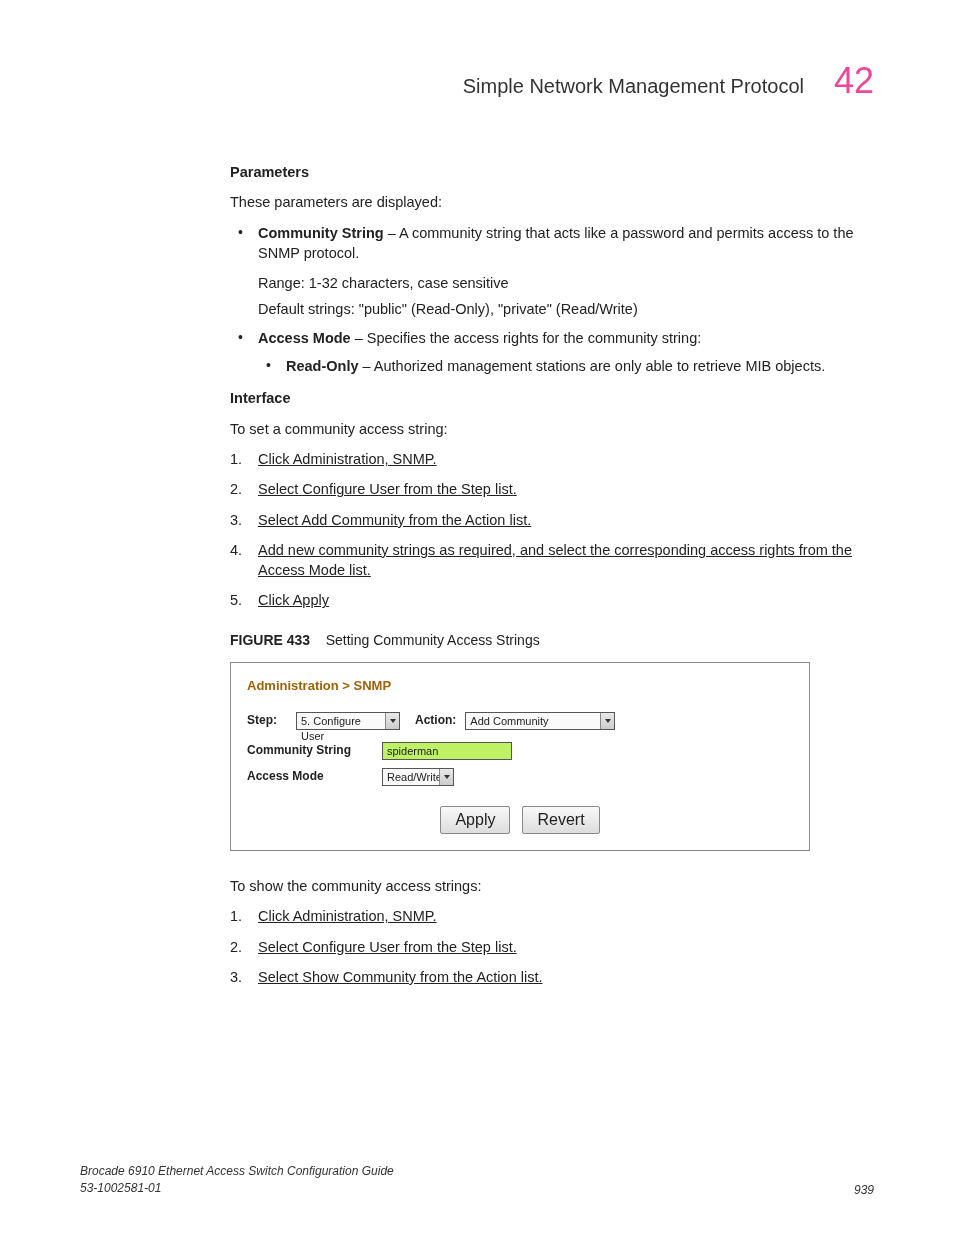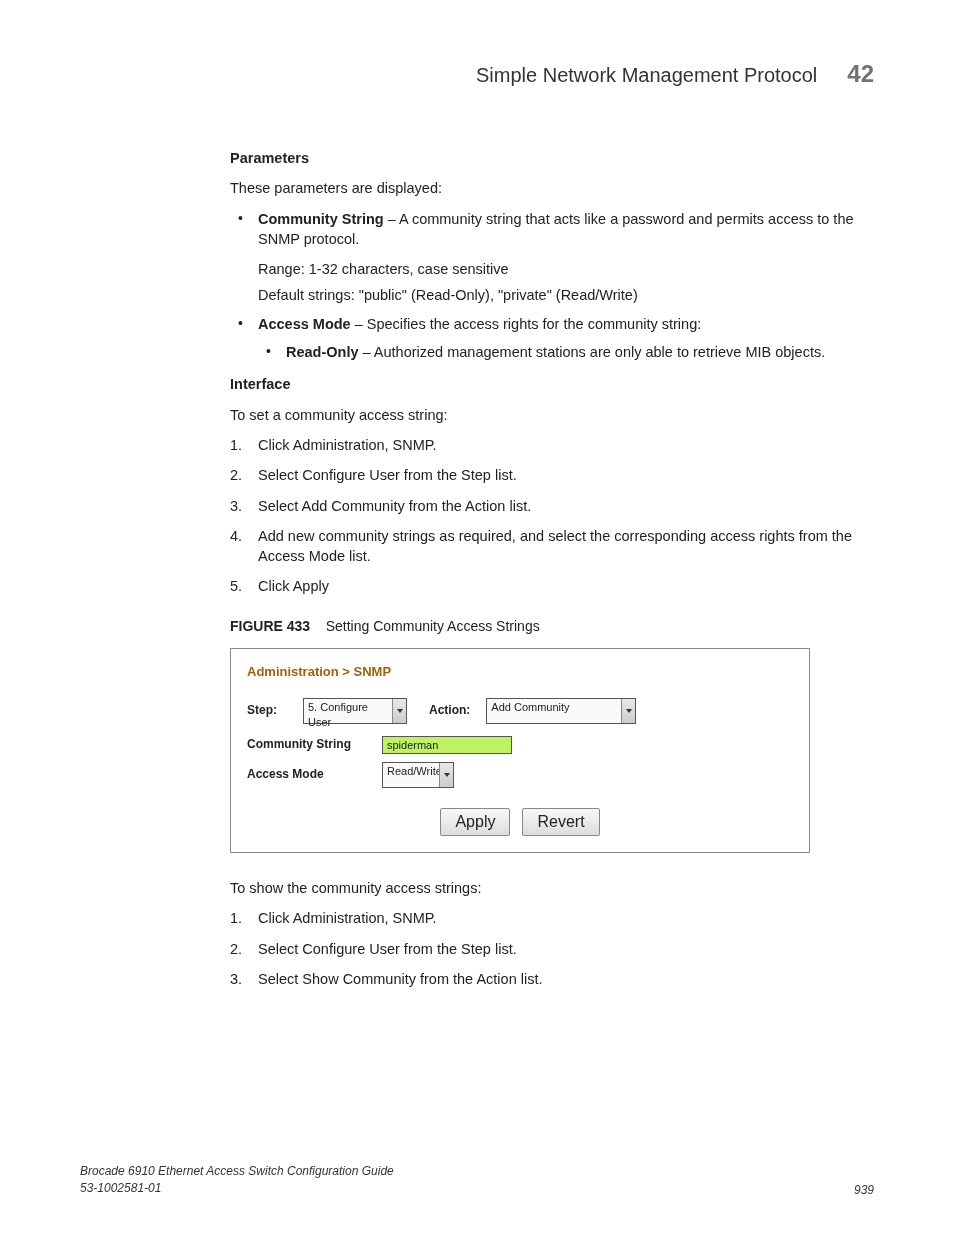--- a/index.html
+++ b/index.html
@@ -17,23 +17,23 @@
       justify-content: flex-end;
       align-items: baseline;
       gap: 30px;
       margin-bottom: 60px;
     }
     .header-title {
       font-size: 20px;
       color: #333;
     }
     .chapter-num {
-      font-size: 24px;
-      font-weight: bold;
-      color: #737373;
+      font-size: 36px;
+      font-weight: normal;
+      color: #ec4899;
     }
     .content {
       margin-left: 150px;
       font-size: 14.5px;
       line-height: 1.4;
       color: #222;
     }
     .section-heading {
       font-weight: bold;
       margin-bottom: 10px;
@@ -77,20 +77,21 @@
     .num-list {
       list-style: none;
       counter-reset: step;
       margin-bottom: 20px;
     }
     .num-list > li {
       counter-increment: step;
       position: relative;
       padding-left: 28px;
       margin-bottom: 10px;
+      text-decoration: underline;
     }
     .num-list > li::before {
       content: counter(step) ".";
       position: absolute;
       left: 0;
       top: 0;
     }
     .figure-caption {
       font-size: 14px;
       margin-bottom: 12px;
@@ -107,21 +108,21 @@
     }
     .figure-breadcrumb {
       color: #a16207;
       font-weight: bold;
       font-size: 13px;
       margin-bottom: 16px;
     }
     .figure-row {
       display: flex;
       align-items: center;
-      gap: 16px;
+      gap: 9px;
       margin-bottom: 12px;
     }
     .figure-row .lbl {
       font-weight: bold;
       font-size: 12px;
       min-width: 40px;
     }
     .field-row {
       display: flex;
       align-items: center;
@@ -132,21 +133,21 @@
       font-size: 12px;
       width: 135px;
     }
     .fake-select {
       border: 1px solid #555;
       background: #fafafa;
       font-size: 11px;
       padding: 1px 16px 1px 4px;
       position: relative;
       display: inline-block;
-      height: 26px;
+      height: 18px;
       line-height: 15px;
     }
     .fake-select .arrow {
       position: absolute;
       right: 0;
       top: 0;
       bottom: 0;
       width: 14px;
       background: linear-gradient(#e8e8e8, #ccc);
       border-left: 1px solid #888;

